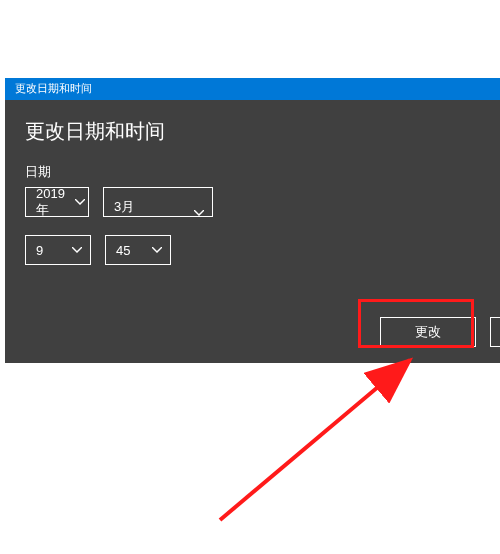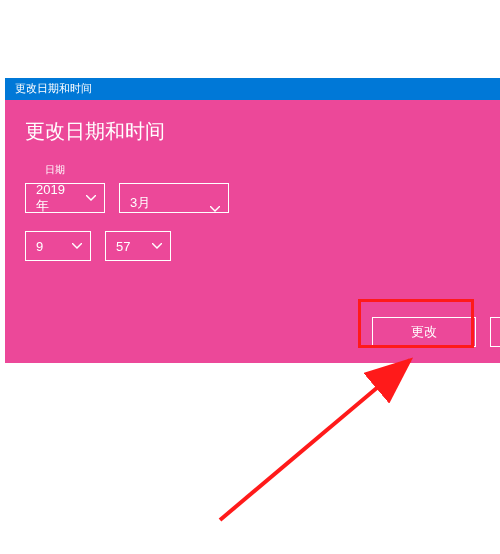--- a/index.html
+++ b/index.html
@@ -10,74 +10,73 @@
       font-family: "Microsoft YaHei", "Segoe UI", sans-serif;
       position: relative;
       overflow: hidden;
     }
     .dialog-wrapper {
       position: absolute;
       top: 78px;
       left: 5px;
       right: 0;
       height: 285px;
-      background: #ec4899;
+      background: #404040;
       color: #ffffff;
     }
     .title-bar {
       height: 22px;
       background: #0078d7;
       padding: 3px 10px;
       font-size: 11px;
     }
     .content {
       padding: 18px 20px 12px 20px;
     }
     .heading {
       font-size: 20px;
       font-weight: 400;
       margin-bottom: 18px;
     }
     .field-label {
-      font-size: 10px;
+      font-size: 13px;
       margin-bottom: 6px;
-      margin-left: 20px;
     }
     .row {
       display: flex;
       gap: 14px;
       margin-bottom: 18px;
     }
     .select {
       display: inline-flex;
       align-items: center;
       justify-content: space-between;
       border: 1.5px solid #ffffff;
       height: 30px;
       padding: 0 8px 0 10px;
       font-size: 13px;
       background: transparent;
       color: #ffffff;
       cursor: pointer;
     }
     .select .chev { margin-left: 10px; display: inline-flex; }
-    .w-year  { width: 80px; }
+    .w-year  { width: 64px; }
     .w-month { width: 110px; align-items: flex-end; }
     .w-day   { width: 70px; }
     .w-hm    { width: 66px; }
     .button-row {
       position: absolute;
       bottom: 16px;
       right: 0;
       display: flex;
       gap: 14px;
       padding-right: 0;
     }
     .btn {
-      width: 104px;
+      width: 96px;
       height: 30px;
       border: 1.5px solid #ffffff;
       background: transparent;
       color: #ffffff;
       font-size: 13px;
       display: flex;
       align-items: center;
       justify-content: center;
       cursor: pointer;
     }
@@ -134,21 +133,21 @@
     <div class="row">
       <div class="select w-hm">
         <span>9</span>
         <span class="chev">
           <svg width="10" height="6" viewBox="0 0 10 6">
               <path d="M0 0 L5 5 L10 0" stroke="#ffffff" stroke-width="1.4" fill="none"></path>
             </svg>
         </span>
       </div>
       <div class="select w-hm">
-        <span>57</span>
+        <span>45</span>
         <span class="chev">
           <svg width="10" height="6" viewBox="0 0 10 6">
               <path d="M0 0 L5 5 L10 0" stroke="#ffffff" stroke-width="1.4" fill="none"></path>
             </svg>
         </span>
       </div>
     </div>
   </div>
 
   <div class="button-row">

